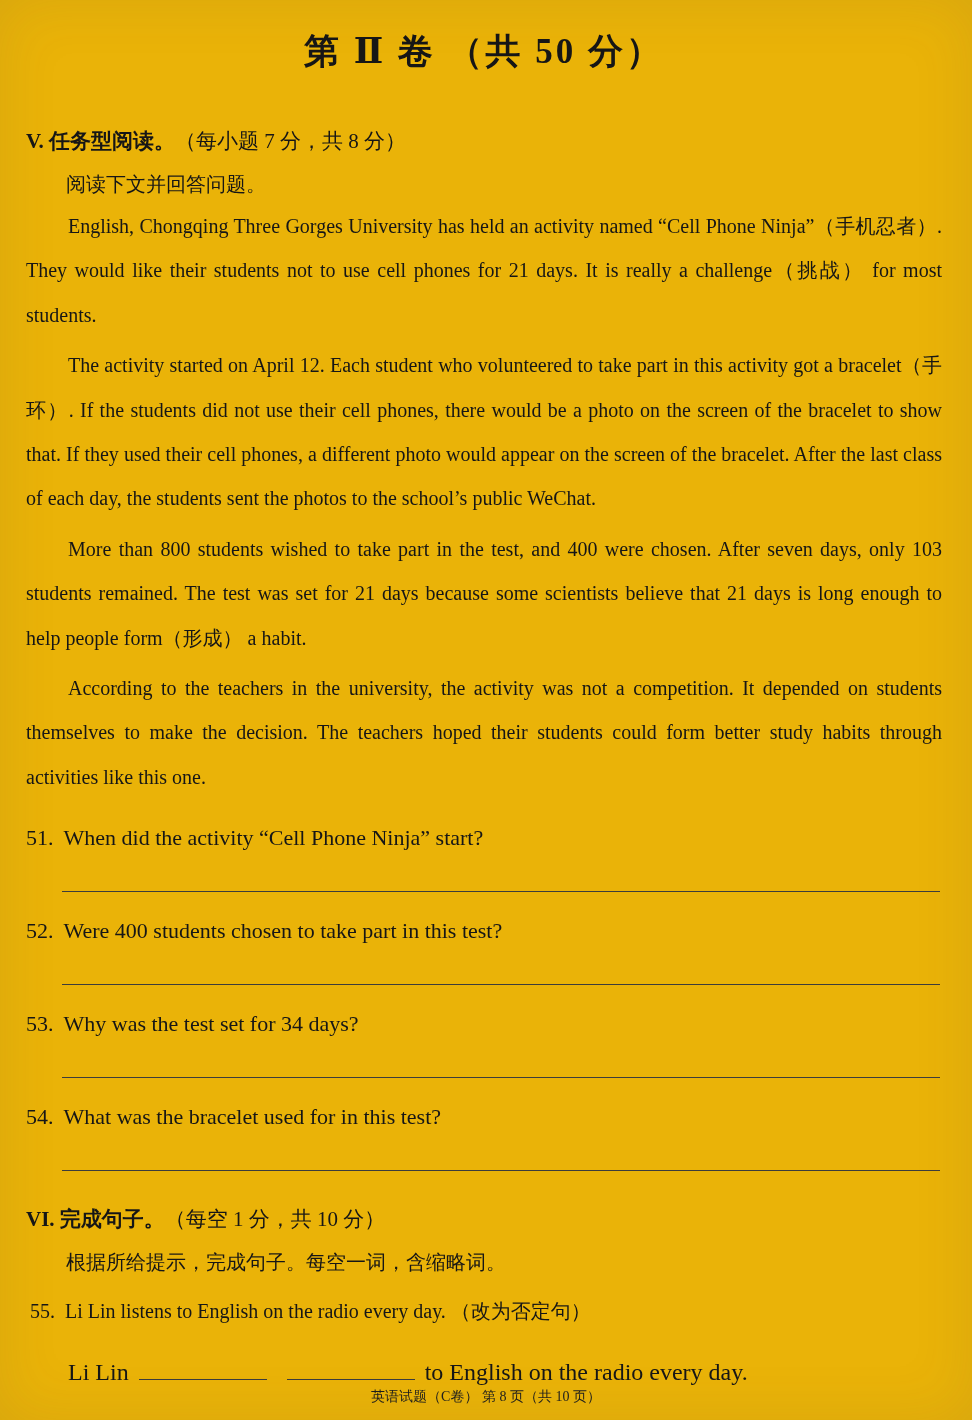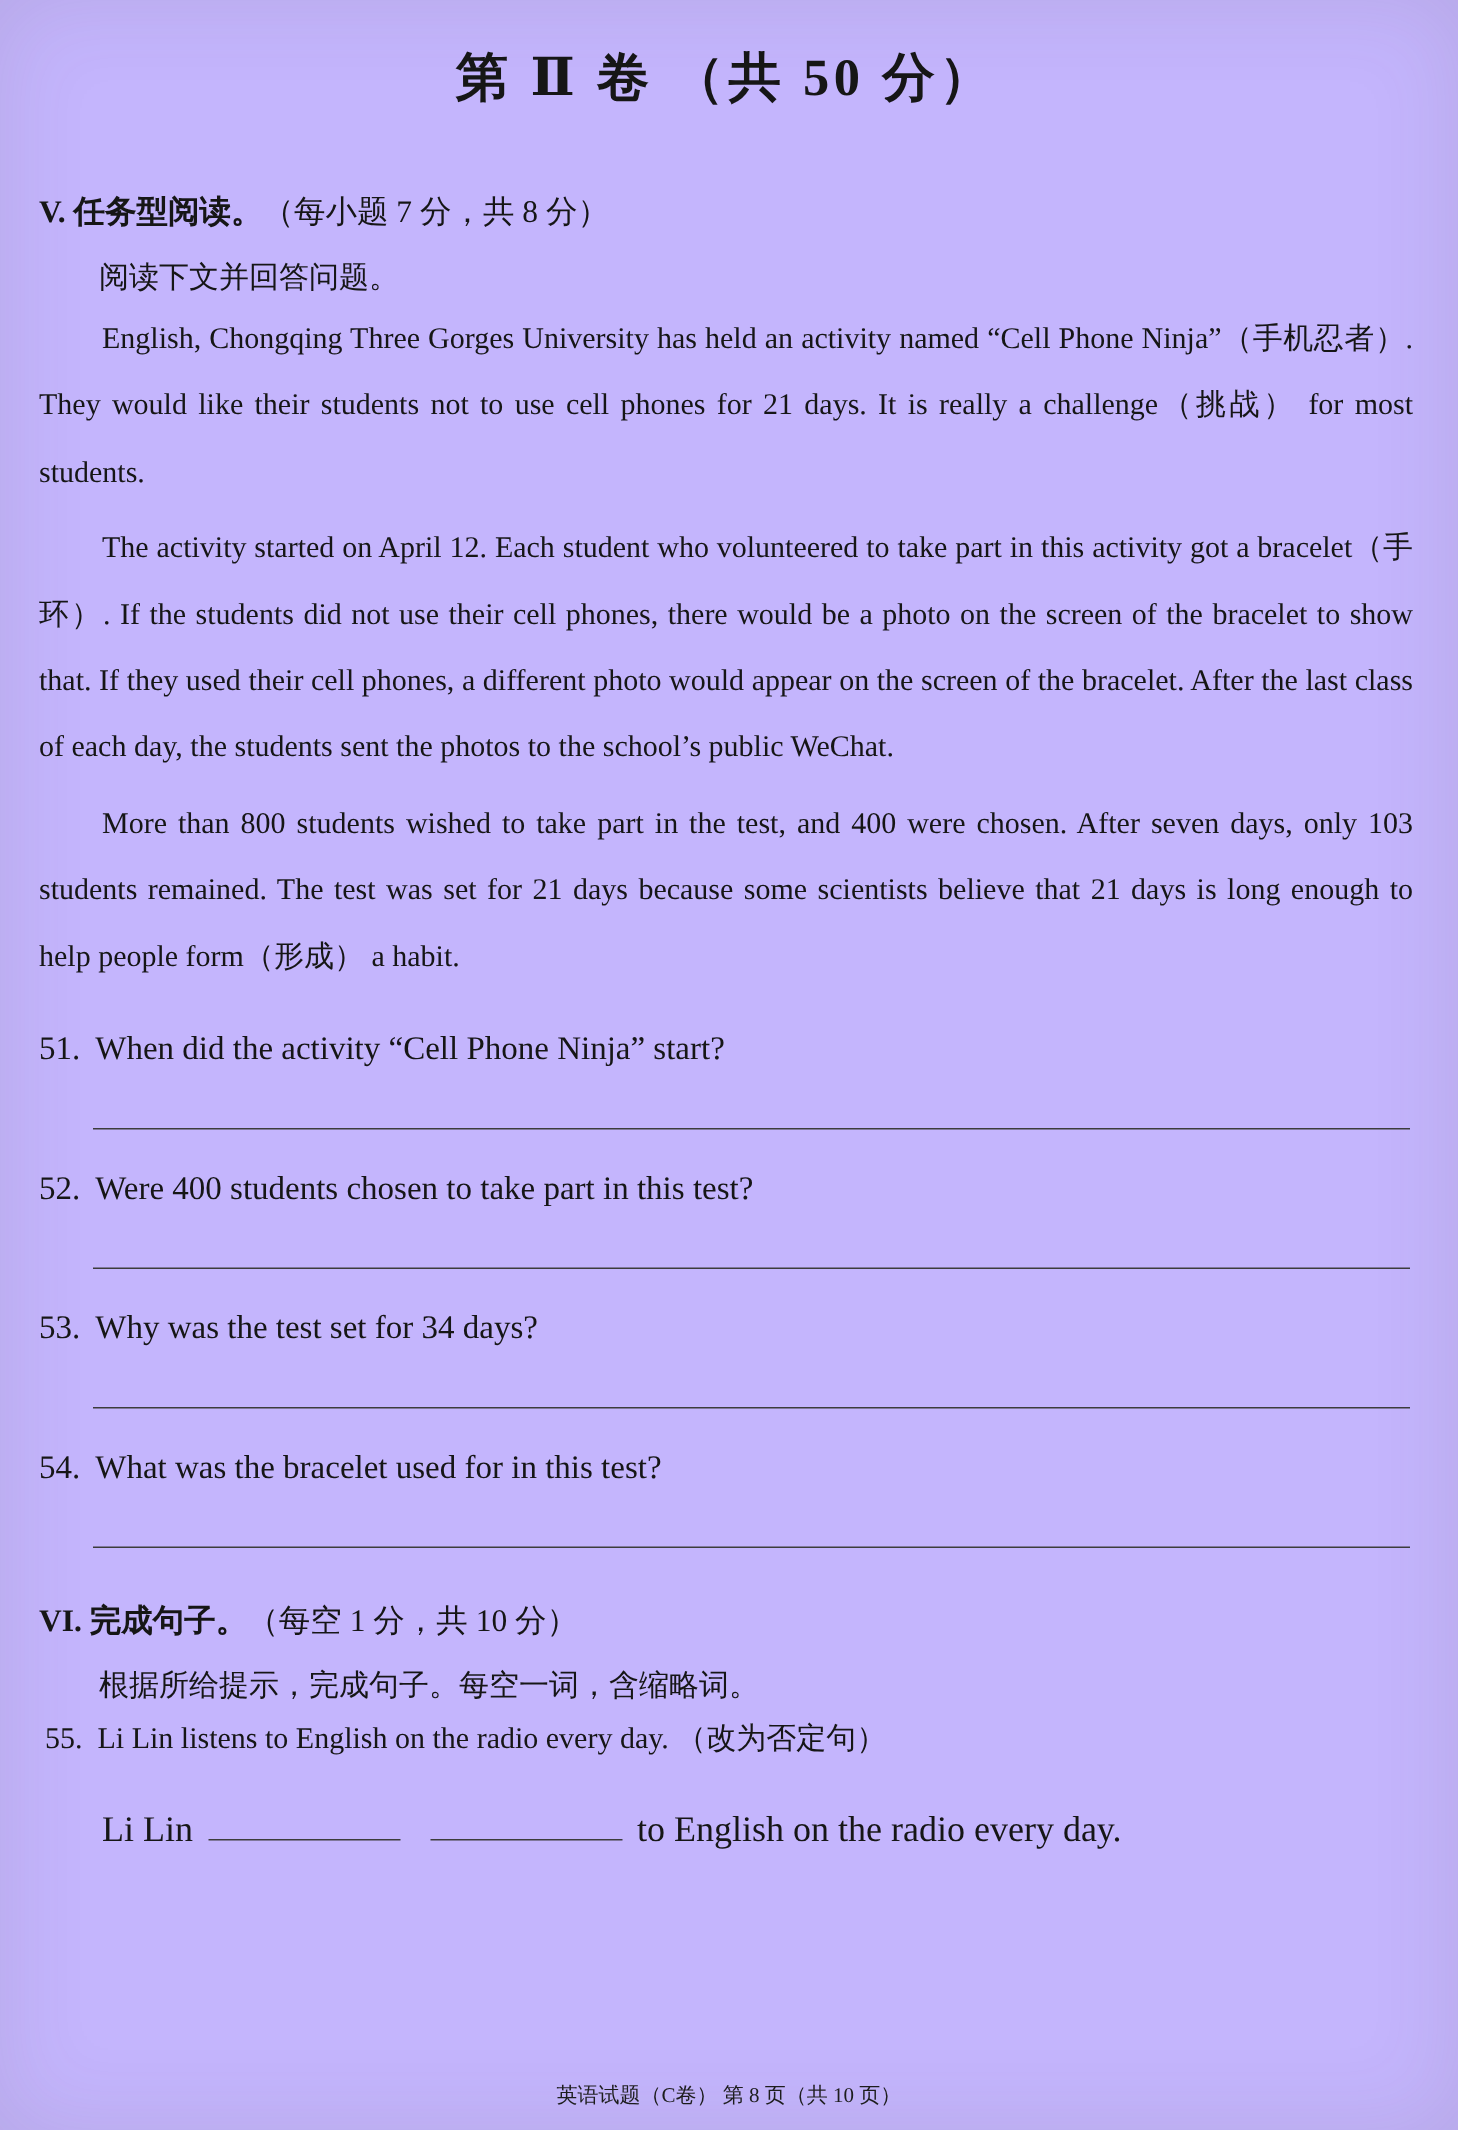--- a/index.html
+++ b/index.html
@@ -5,21 +5,21 @@
   html, body {
     margin: 0;
     padding: 0;
     background: #dedcd6;
   }
   .page {
     position: relative;
     width: 972px;
     height: 1420px;
     margin: 0 auto;
-    background: #c4b5fd;
+    background: #eab308;
     box-sizing: border-box;
     padding: 16px 30px 8px 26px;
     font-family: "Liberation Serif", "DejaVu Serif", serif;
     color: #161616;
     box-shadow: inset 0 0 60px rgba(80,75,65,0.12);
     overflow: hidden;
   }
   .doc-title {
     text-align: center;
     font-size: 35px;
@@ -53,21 +53,21 @@
   }
   .q-number { margin-right: 10px; }
   .answer-line {
     margin: 40px 2px 6px 36px;
     border-bottom: 1.6px solid #3c3c3c;
     height: 0;
   }
   .sec6 { margin-top: 34px; }
   .q55-row {
     font-size: 20px;
-    margin: 8px 0 0 4px;
+    margin: 22px 0 0 4px;
   }
   .fill-row {
     font-size: 24px;
     margin: 30px 0 0 42px;
   }
   .blank {
     display: inline-block;
     width: 128px;
     border-bottom: 1.6px solid #3c3c3c;
     height: 1em;
@@ -95,20 +95,21 @@
   <h2 class="section-heading heading-v">
     <span class="section-label">V. 任务型阅读。</span><span class="score-note">（每小题 7 分，共 8 分）</span>
   </h2>
 
   <div class="instruction">阅读下文并回答问题。</div>
 
   <div class="passage">
     <p><span>English, </span><span class="italic">Chongqing Three Gorges University</span><span> has held an activity named “Cell Phone Ninja”（手机忍者）.  They would like their students not to use cell phones for 21 days.  It is really a challenge（挑战） for most students.</span></p>
     <p>The activity started on April 12. Each student who volunteered to take part in this activity got a bracelet（手环）.  If the students did not use their cell phones, there would be a photo on the screen of the bracelet to show that.  If they used their cell phones, a different photo would appear on the screen of the bracelet.  After the last class of each day, the students sent the photos to the school’s public WeChat.</p>
     <p>More than 800 students wished to take part in the test, and 400 were chosen.  After seven days, only 103 students remained.  The test was set for 21 days because some scientists believe that 21 days is long enough to help people form（形成） a habit.</p>
+    <p>According to the teachers in the university, the activity was not a competition.  It depended on students themselves to make the decision.  The teachers hoped their students could form better study habits through activities like this one.</p>
   </div>
 
   <div class="question">
     <div class="q-row">
       <span class="q-number">51.</span><span>When did the activity “Cell Phone Ninja” start?</span>
     </div>
     <div class="answer-line"></div>
   </div>
 
   <div class="question">

